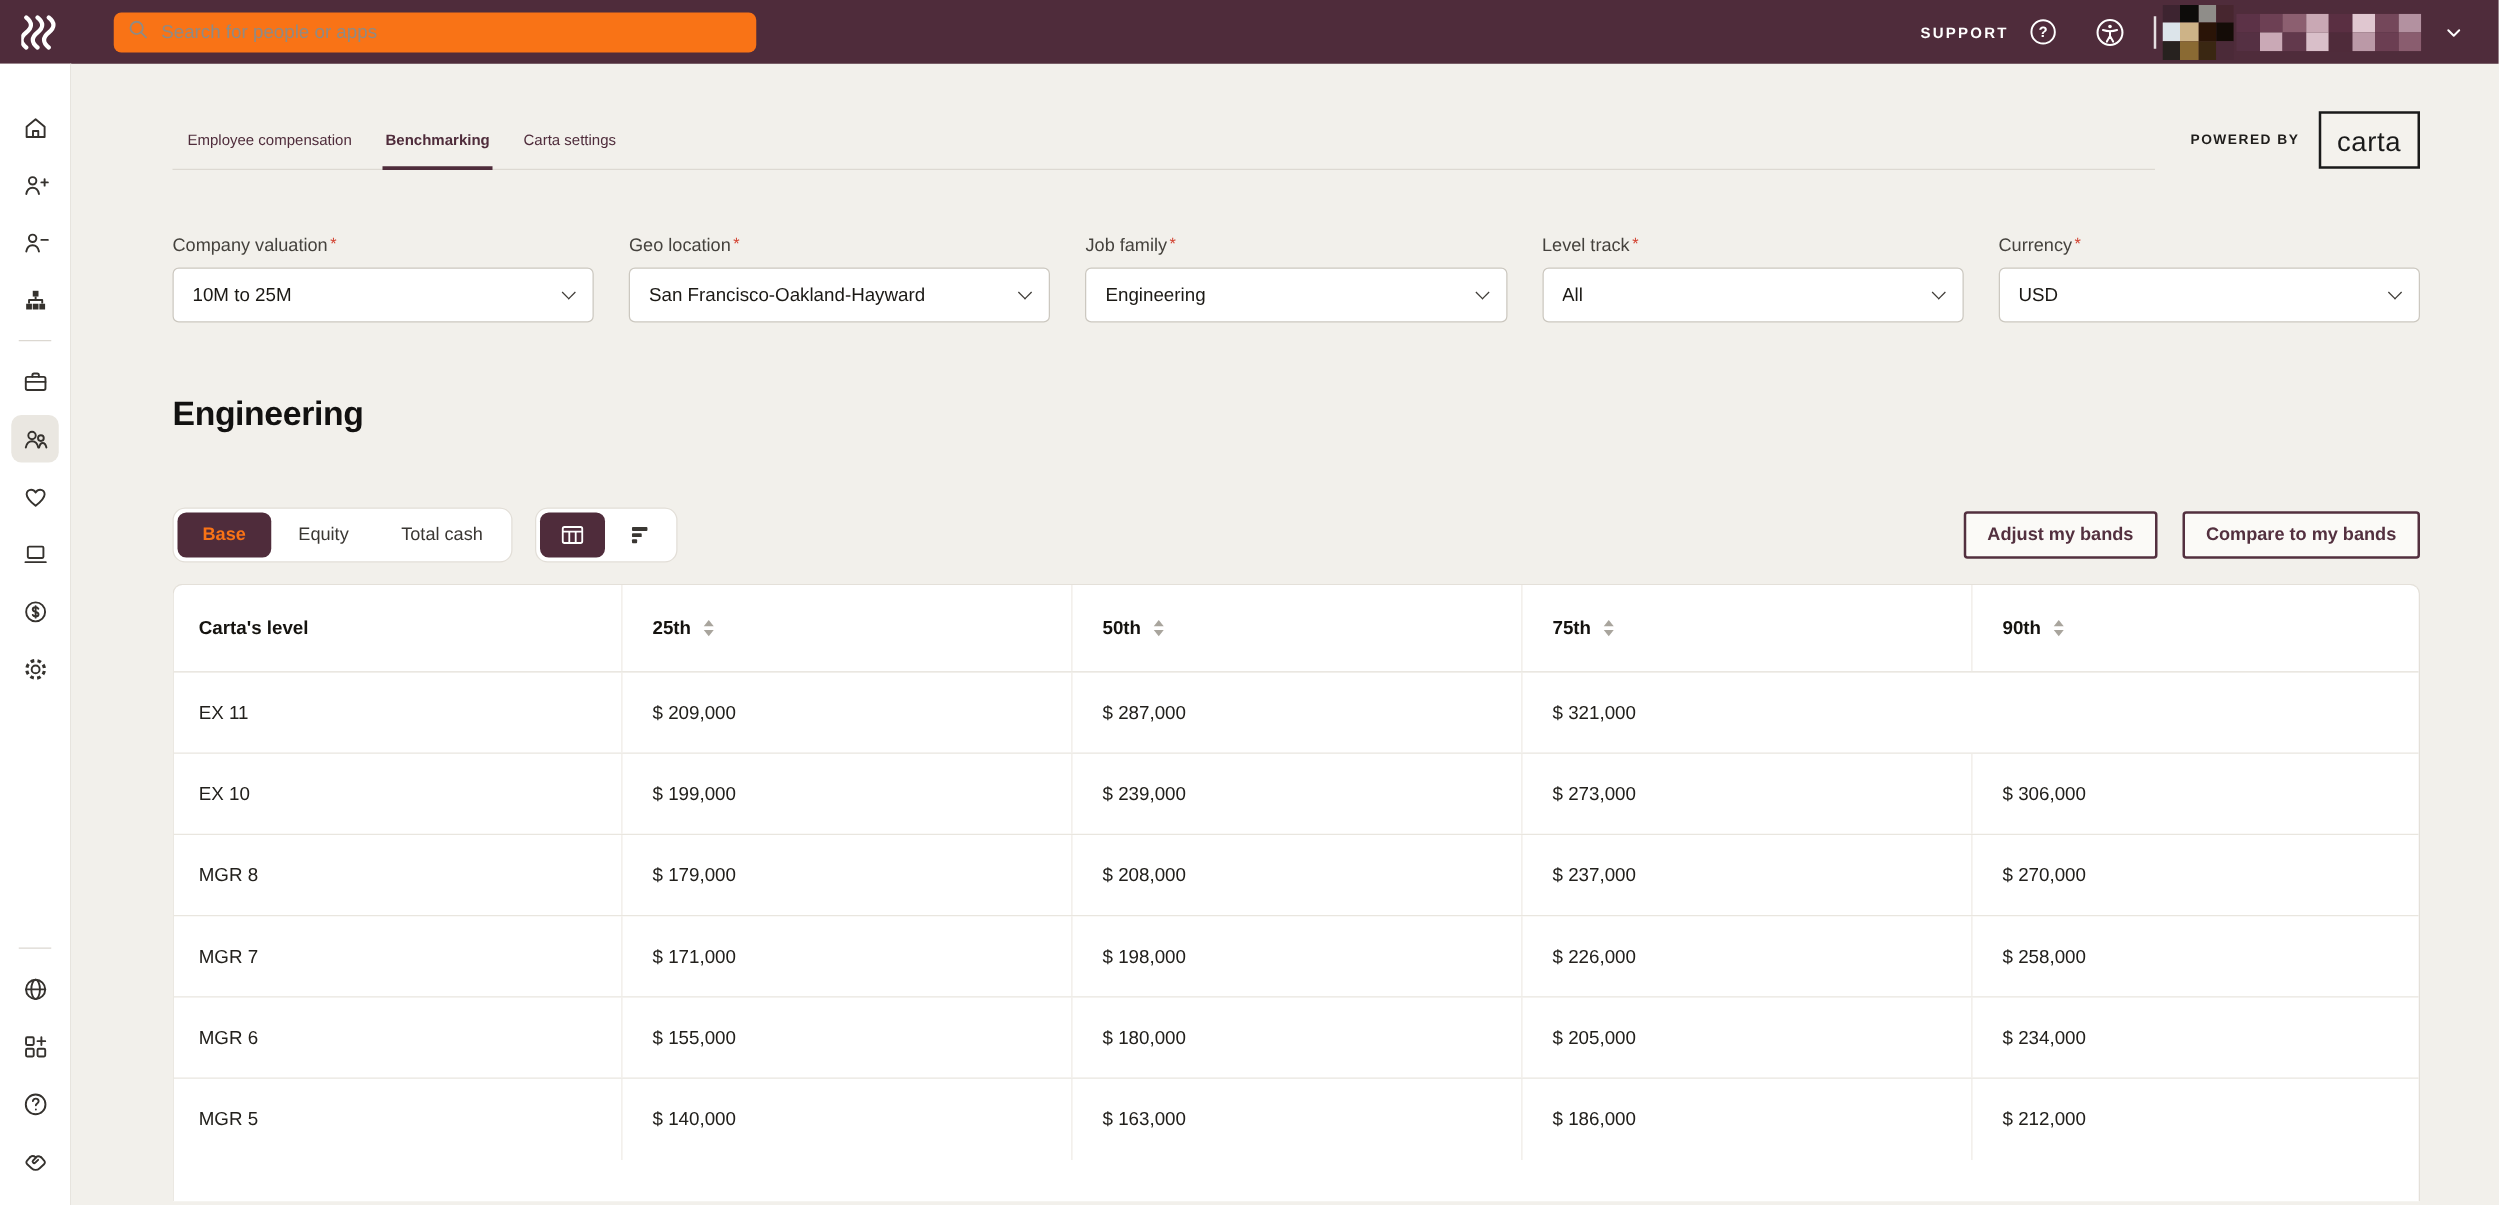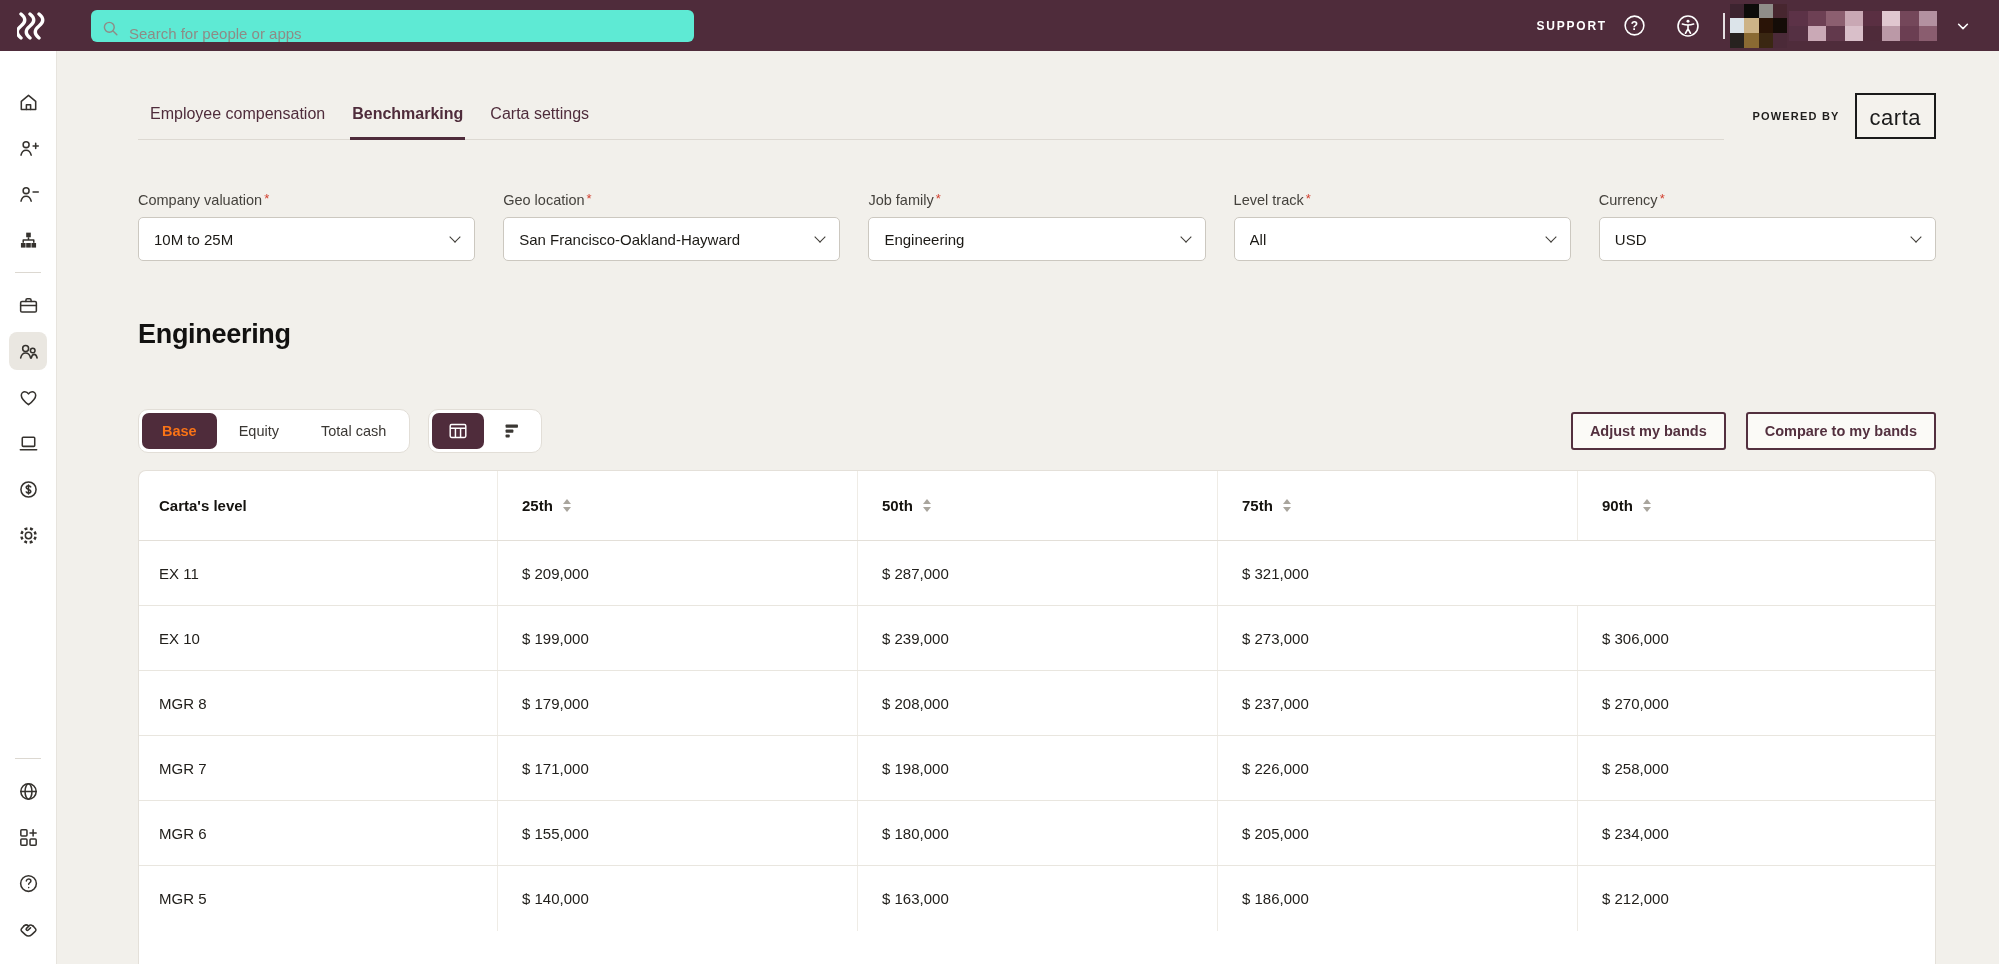--- a/index.html
+++ b/index.html
@@ -3,22 +3,22 @@
 <meta charset="utf-8">
 <style>
   * { margin:0; padding:0; box-sizing:border-box; }
   html,body { width:1999px; height:964px; }
   body { font-family:"Liberation Sans", sans-serif; background:#F2F0EB; }
   .app { position:relative; width:1999px; height:964px; overflow:hidden; }
 
   
   .topbar { height:51px; background:#4F2C3B; display:flex; align-items:center; }
   .logo { margin-left:17px; display:flex; align-items:center; }
-  .searchbox { margin-left:44px; width:603px; height:32px; background:#5eead4; border-radius:6px;
-               display:flex; align-items:flex-end; padding:0 10px; }
+  .searchbox { margin-left:44px; width:514px; height:32px; background:#f97316; border-radius:6px;
+               display:flex; align-items:center; padding:0 10px; }
   .searchbox svg { flex:0 0 auto; margin-right:9px; }
   .searchbox input { border:none; outline:none; flex:1; font:15px "Liberation Sans",sans-serif;
                      color:#4a4a4a; background:transparent; }
   .searchbox input::placeholder { color:#8e8b86; }
   .topbar-right { margin-left:auto; margin-right:28px; display:flex; align-items:center; }
   .support { color:#fff; font-size:12px; font-weight:700; letter-spacing:1.8px; cursor:pointer; }
   .tb-icon { display:flex; align-items:center; justify-content:center; cursor:pointer; }
   .tb-icon.q { margin-left:15px; } .tb-icon.acc { margin-left:28px; }
   .vdiv { width:2px; height:26px; background:rgba(255,255,255,.85); margin-left:22px; }
   .mosaic { display:grid; overflow:hidden; }
@@ -36,21 +36,21 @@
   .nav-btn.active { background:#EAE7E1; }
   .sb-div { width:26px; height:1px; background:#DCD8D1; margin:5px 0 13px 0; }
   .sb-bottom { margin-top:auto; display:flex; flex-direction:column; align-items:center; }
 
   
   .main { flex:1; padding:0 63px 0 81px; overflow:hidden; }
 
   .tabs-row { display:flex; align-items:flex-end; }
   .tabs { flex:1; display:flex; gap:27px; padding:54px 0 16px 12px; border-bottom:1px solid #DDD9D2; }
   .tab { position:relative; background:none; border:none; cursor:pointer; font-family:"Liberation Sans",sans-serif;
-         font-size:16px; color:#4F2C3B; white-space:nowrap; }
+         font-size:12px; color:#4F2C3B; white-space:nowrap; }
   .tab.active { font-weight:700; }
   .tab.active::after { content:""; position:absolute; left:-2px; right:-2px; bottom:-17px; height:3px; background:#4F2C3B; }
   .powered { display:flex; align-items:center; gap:15px; margin-left:28px; padding-bottom:1px; }
   .powered-label { font-size:11px; font-weight:700; letter-spacing:1.2px; color:#1F1D1B; }
   .carta-box { border:2px solid #1A1A1A; padding:10px 13px 6px 13px; font-size:22px; color:#1A1A1A;
                letter-spacing:.5px; background:#F4F2ED; }
 
   .filters { display:grid; grid-template-columns:repeat(5,1fr); gap:28px; margin-top:50px; }
   .flabel { font-size:14.5px; color:#45423D; line-height:18px; }
   .req { color:#D2402F; margin-left:2px; font-size:13px; vertical-align:2px; }

